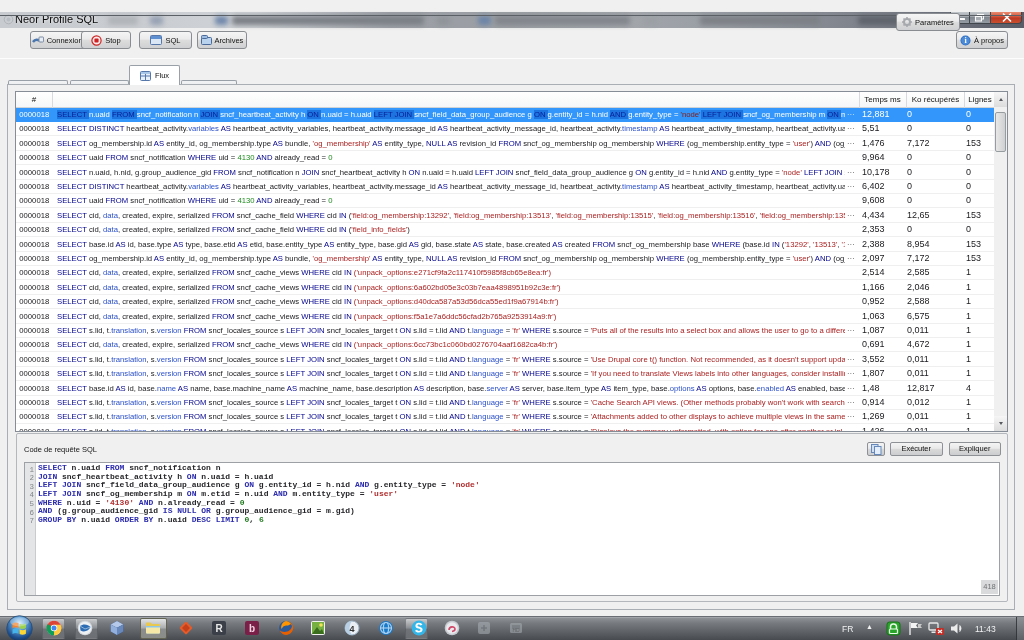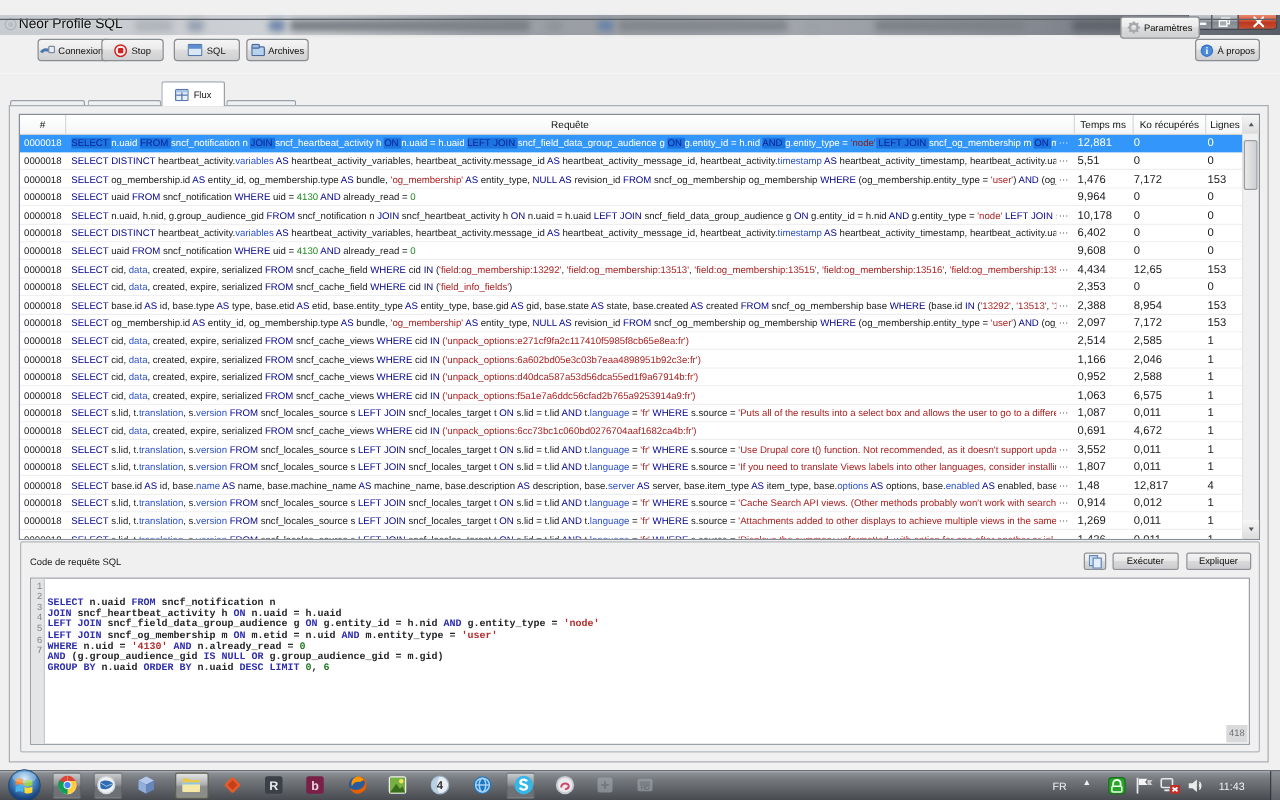--- a/index.html
+++ b/index.html
@@ -61,21 +61,21 @@
 .arr{width:0;height:0;border-left:2.5px solid transparent;border-right:2.5px solid transparent}
 .arr.up{border-bottom:3.5px solid #55585c}
 .arr.dn{border-top:3.5px solid #55585c}
 
 #gbox{left:16px;top:433px;width:992px;height:169px;border:1px solid #b4b8bc;border-radius:2px;background:#f0f0f0}
 #glabel{left:7px;top:11px;font-size:7.5px;color:#151515;position:absolute}
 
 #edit{position:absolute;left:7px;top:28px;width:976px;height:134px;border:1px solid #9da1a6;background:#fff}
 #gutter{position:absolute;left:0;top:0;width:11px;height:132px;background:#e4e5e6;border-right:1px solid #cacbcd;color:#82868a;font:7.5px "Liberation Mono",monospace;text-align:right;padding:2.5px 1px 0 0}
 #gutter div{height:8.65px;line-height:8.65px}
-#codes{position:absolute;left:13px;top:0;width:960px;height:160px;padding-top:16px;font:bold 8px "Liberation Mono",monospace;color:#26262a;white-space:pre}
+#codes{position:absolute;left:13px;top:0;width:960px;height:160px;padding-top:1px;font:bold 8px "Liberation Mono",monospace;color:#26262a;white-space:pre}
 #codes div{height:8.65px;line-height:8.65px}
 #codes .k{color:#2d2dae}
 #codes .s{color:#b22e2e}
 #codes .n{color:#1f7a1f}
 #badge{position:absolute;right:1px;bottom:1px;width:17px;height:14px;background:#d9dadb;color:#6f7275;font-size:7.5px;text-align:center;line-height:14px}
 .gbtn{position:absolute;top:8px;height:14px;border:1px solid #8e9196;border-radius:2px;background:linear-gradient(180deg,#f4f4f4 0,#e9e9e9 45%,#dadada 50%,#cccdcf 100%);font-size:7.5px;color:#111;text-align:center;line-height:12px}
 
 #task{left:0;top:616px;width:1024px;height:24px;border-top:1px solid #6a6e74;background:linear-gradient(180deg,#aeb2b6 0,#8c9095 6%,#777b80 26%,#64686d 55%,#54585d 80%,#474a4f 100%)}
 #task .tbtn{position:absolute;top:1px;height:21px;width:23px;border:1px solid rgba(80,84,89,.55);border-radius:2px;background:linear-gradient(180deg,rgba(255,255,255,.55),rgba(255,255,255,.25) 45%,rgba(255,255,255,.08) 55%,rgba(255,255,255,.18))}
 #task .ticon{position:absolute;top:3px;width:16px;height:16px}
@@ -205,21 +205,20 @@
 <div class="tab" style="left:181px;width:56px">
  <span>0000007</span>
  <span style="display:inline-block;width:10px;height:10px;border-radius:2px;background:#b9bcbf;color:#fff;font-size:7px;line-height:10px;text-align:center">✕</span>
   </div>
 
 <div id="pane" class="abs"></div>
 
 <div id="tbl" class="abs">
  <div id="thead">
    <span style="left:0;width:36px">#</span>
-   <span style="left:37px;width:806px">Requête</span>
    <span style="left:843px;width:47px">Temps ms</span>
    <span style="left:891px;width:57px">Ko récupérés</span>
    <span style="left:949px;width:30px">Lignes</span>
    <div class="hsep" style="left:36px"></div>
    <div class="hsep" style="left:843px"></div>
    <div class="hsep" style="left:890px"></div>
    <div class="hsep" style="left:948px"></div>
  </div>
  <div class="vline" style="left:36px"></div>
  <div class="vline" style="left:843px"></div>

